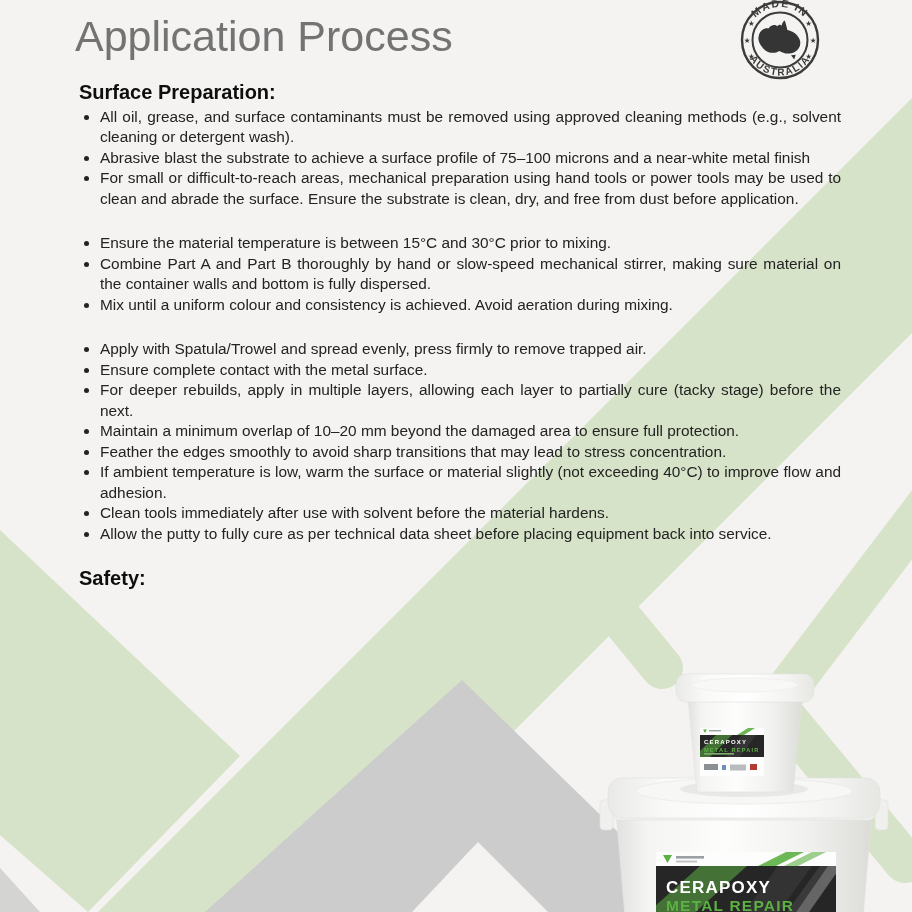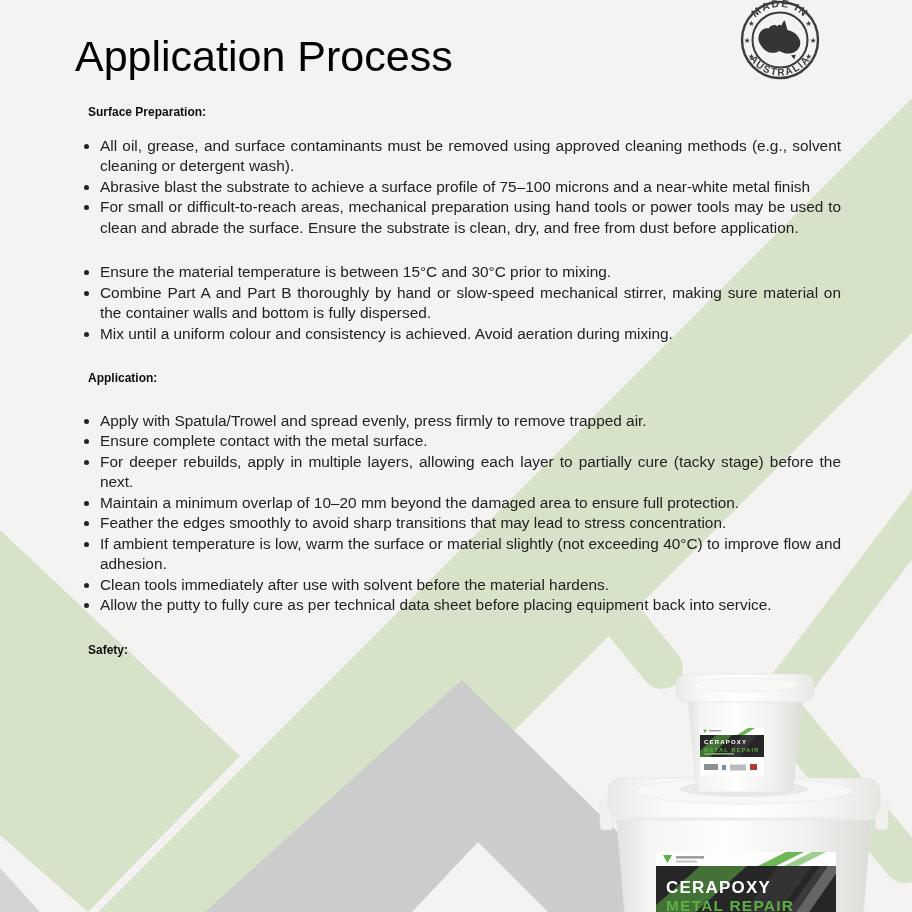--- a/index.html
+++ b/index.html
@@ -28,25 +28,25 @@
   
   .bucket-stroke { stroke:#e2e2df; stroke-width:0.7; }
   .label-panel { fill:var(--panel-dark,#262626); }
   .label-green { fill:var(--label-green,#5cb044); }
   .label-white-bg { fill:#fdfdfd; }
   .brand-text { font-family:"Liberation Sans",sans-serif; font-weight:bold; letter-spacing:1.2px; }
 
   
   .content { position:absolute; left:75px; top:0; width:766px; color:#202020; }
   .page-title {
-    font-size:43px; line-height:1.12; font-weight:400; color:#000000;
-    margin:32px 0 22px 0; letter-spacing:0px;
+    font-size:43px; line-height:1.12; font-weight:400; color:#737373;
+    margin:12px 0 22px 0; letter-spacing:0px;
   }
   .section { margin:0 0 24px 0; }
-  .section h2 { font-size:12px; line-height:20.5px; margin:13px; font-weight:bold; color:#0e0e0e; }
+  .section h2 { font-size:20px; line-height:20.5px; margin:4px; font-weight:bold; color:#0e0e0e; }
   .section ul { list-style:disc; margin:0; padding:0 0 0 25px; }
   .section ul.extra-gap { margin-top:22px; }
   .section li {
     font-size:15.4px; line-height:20.5px; text-align:justify; color:#232323;
   }
 </style>
 </head>
 <body>
 
 <div class="canvas">
@@ -188,21 +188,20 @@
 
   <div class="section">
     <ul>
             <li>Ensure the material temperature is between 15°C and 30°C prior to mixing.</li>
             <li>Combine Part A and Part B thoroughly by hand or slow-speed mechanical stirrer, making sure material on the container walls and bottom is fully dispersed.</li>
             <li>Mix until a uniform colour and consistency is achieved. Avoid aeration during mixing.</li>
           </ul>
   </div>
 
   <div class="section">
-    <h2>Application:</h2>
     <ul class="extra-gap">
             <li>Apply with Spatula/Trowel and spread evenly, press firmly to remove trapped air.</li>
             <li>Ensure complete contact with the metal surface.</li>
             <li>For deeper rebuilds, apply in multiple layers, allowing each layer to partially cure (tacky stage) before the next.</li>
             <li>Maintain a minimum overlap of 10–20 mm beyond the damaged area to ensure full protection.</li>
             <li>Feather the edges smoothly to avoid sharp transitions that may lead to stress concentration.</li>
             <li>If ambient temperature is low, warm the surface or material slightly (not exceeding 40°C) to improve flow and adhesion.</li>
             <li>Clean tools immediately after use with solvent before the material hardens.</li>
             <li>Allow the putty to fully cure as per technical data sheet before placing equipment back into service.</li>
           </ul>

